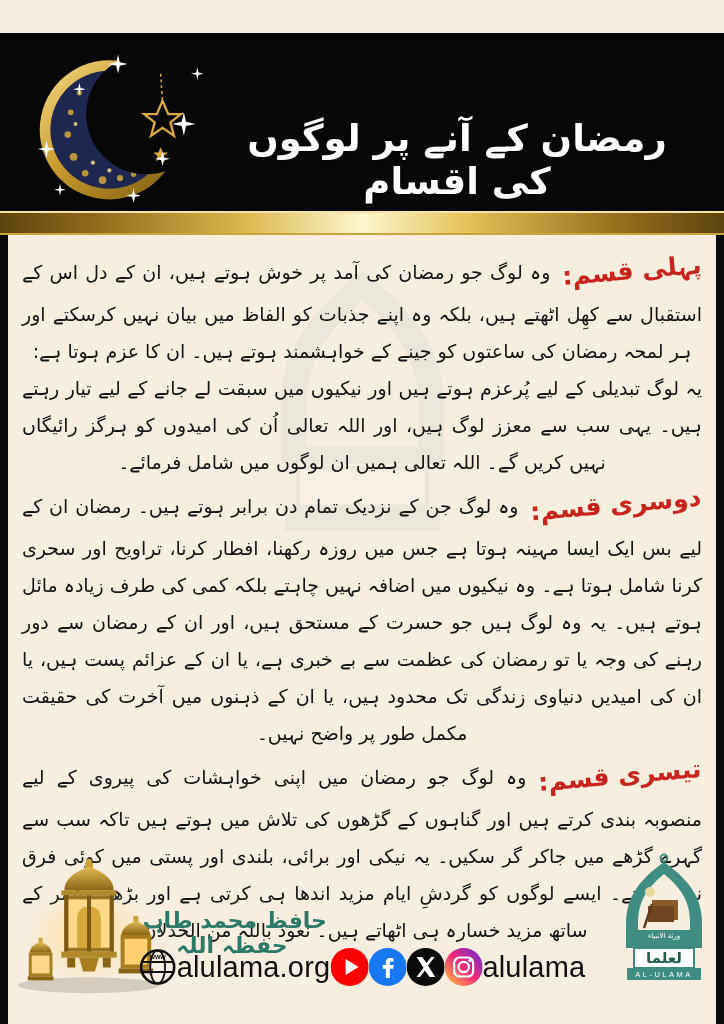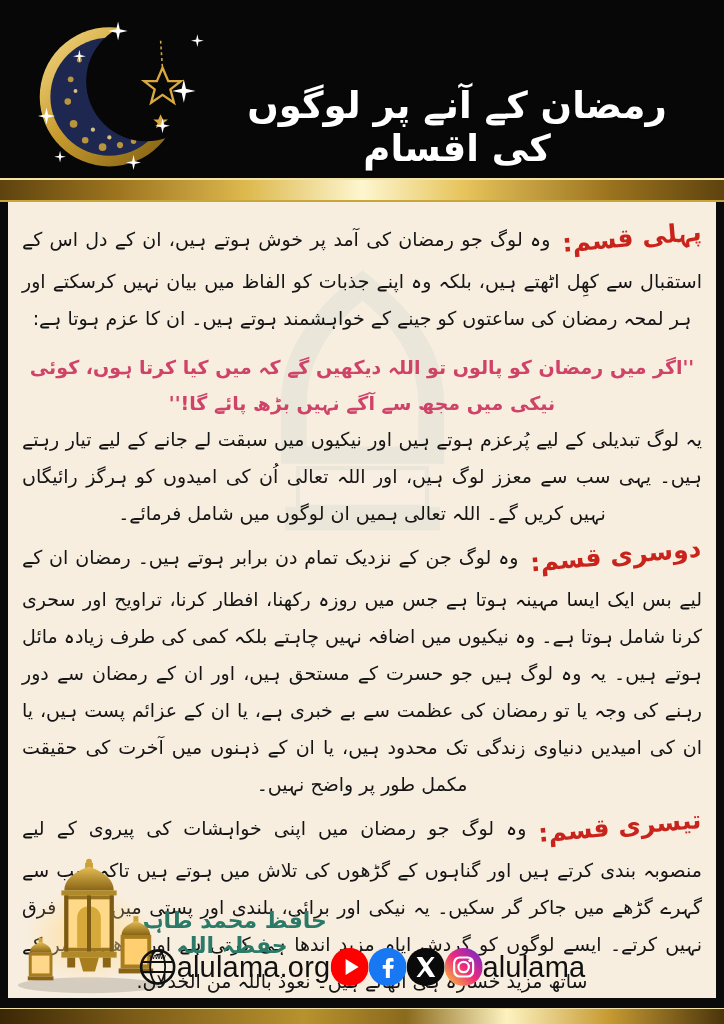--- a/index.html
+++ b/index.html
@@ -1,20 +1,20 @@
 <!DOCTYPE html>
 <html><head>
 <meta charset="utf-8">
 <style>
   * { margin:0; padding:0; box-sizing:border-box; }
   body { background:#2b2b2b; font-family:"DejaVu Sans", sans-serif; }
   .page { position:relative; width:724px; height:1024px; background:#f8eee0; overflow:hidden; margin:0 auto; }
 
   
-  header { position:relative; width:724px; height:178px; background:#070707; }
+  header { position:relative; width:724px; height:178px; background:#070707;margin-top:33px; }
   .crescent-art { position:absolute; left:14px; top:2px; }
   .poster-title { position:absolute; top:84px; right:42px; width:450px; text-align:center;
     direction:rtl; color:#ffffff; font-size:37px; font-weight:bold; letter-spacing:0.5px;
     text-shadow:0 1px 2px rgba(0,0,0,.6); font-family:"DejaVu Sans", sans-serif; }
 
   
   .gold-band { width:724px; height:24px;
     border-top:2px solid #f3e3a6; border-bottom:2px solid #caa53c;
     background:linear-gradient(to right,#5e430f 0%,#9c741f 16%,#ddb94e 34%,#fdf6cf 50%,#e7c45c 64%,#9c741f 84%,#5e430f 100%); }
   .gold-band-bottom { height:16px; border-top:1px solid #f3e3a6; border-bottom:0;
@@ -103,21 +103,20 @@
 
   <div class="gold-band"></div>
 
   <div class="content-wrap">
     <main>
 
       <p class="para">
         <span class="qlabel">پہلی قسم:</span><span>وہ لوگ جو رمضان کی آمد پر خوش ہوتے ہیں، ان کے دل اس کے استقبال سے کھِل اٹھتے ہیں، بلکہ وہ اپنے جذبات کو الفاظ میں بیان نہیں کرسکتے اور ہر لمحہ رمضان کی ساعتوں کو جینے کے خواہشمند ہوتے ہیں۔ ان کا عزم ہوتا ہے:</span>
       </p>
 
-      <p class="quote">''اگر میں رمضان کو پالوں تو اللہ دیکھیں گے کہ میں کیا کرتا ہوں، کوئی نیکی میں مجھ سے آگے نہیں بڑھ پائے گا!''</p>
 
       <p class="para">یہ لوگ تبدیلی کے لیے پُرعزم ہوتے ہیں اور نیکیوں میں سبقت لے جانے کے لیے تیار رہتے ہیں۔ یہی سب سے معزز لوگ ہیں، اور اللہ تعالی اُن کی امیدوں کو ہرگز رائیگاں نہیں کریں گے۔ اللہ تعالی ہمیں ان لوگوں میں شامل فرمائے۔</p>
 
       <p class="para">
         <span class="qlabel">دوسری قسم:</span><span>وہ لوگ جن کے نزدیک تمام دن برابر ہوتے ہیں۔ رمضان ان کے لیے بس ایک ایسا مہینہ ہوتا ہے جس میں روزہ رکھنا، افطار کرنا، تراویح اور سحری کرنا شامل ہوتا ہے۔ وہ نیکیوں میں اضافہ نہیں چاہتے بلکہ کمی کی طرف زیادہ مائل ہوتے ہیں۔ یہ وہ لوگ ہیں جو حسرت کے مستحق ہیں، اور ان کے رمضان سے دور رہنے کی وجہ یا تو رمضان کی عظمت سے بے خبری ہے، یا ان کے عزائم پست ہیں، یا ان کی امیدیں دنیاوی زندگی تک محدود ہیں، یا ان کے ذہنوں میں آخرت کی حقیقت مکمل طور پر واضح نہیں۔</span>
       </p>
 
       <p class="para">
         <span class="qlabel">تیسری قسم:</span><span>وہ لوگ جو رمضان میں اپنی خواہشات کی پیروی کے لیے منصوبہ بندی کرتے ہیں اور گناہوں کے گڑھوں کی تلاش میں ہوتے ہیں تاکہ سب سے گہرے گڑھے میں جاکر گر سکیں۔ یہ نیکی اور برائی، بلندی اور پستی میں کوئی فرق نہیں کرتے۔ ایسے لوگوں کو گردشِ ایام مزید اندھا ہی کرتی ہے اور بڑھتی عمر کے ساتھ مزید خسارہ ہی اٹھاتے ہیں۔ نعوذ باللہ من الخذلان.</span>
       </p>
@@ -176,20 +175,37 @@
       <rect x="18" y="121" width="26" height="4" fill="#8a6414"></rect>
 
       <rect x="125" y="60" width="5" height="6" fill="#caa23a"></rect>
       <path d="M127.5,65 C117,69 113,74 113,79 L142,79 C142,74 138,69 127.5,65 Z" fill="url(#lg1)"></path>
       <rect x="112" y="79" width="31" height="34" fill="#a87d1e"></rect>
       <rect x="116" y="83" width="23" height="26" fill="#ffcf70"></rect>
       <rect x="110" y="113" width="35" height="5" fill="#8a6414"></rect>
     </svg>
   </div>
 
+  <div class="brand-logo">
+    <svg width="100" height="132" viewBox="0 0 100 132">
+      <circle cx="50" cy="6" r="3.4" fill="none" stroke="#3f8d82" stroke-width="2"></circle>
+      <path d="M50,10 C22,30 12,48 12,72 L12,96 L88,96 L88,72 C88,48 78,30 50,10 Z" fill="#3f8d82"></path>
+      <path d="M50,22 C30,38 24,53 24,71 L24,88 L76,88 L76,71 C76,53 70,38 50,22 Z" fill="#f6efdf"></path>
+      <circle cx="36" cy="40" r="5" fill="#e8d9a0"></circle>
+      <rect x="38" y="48" width="26" height="20" fill="#8a5a2b"></rect>
+      <rect x="34" y="54" width="26" height="16" fill="#6e4520"></rect>
+      <line x1="30" y1="76" x2="38" y2="52" stroke="#5a3a1a" stroke-width="2.4"></line>
+      <rect x="24" y="78" width="52" height="10" fill="#3f8d82"></rect>
+      <text x="50" y="86" text-anchor="middle" font-size="7" fill="#ffffff" font-family="DejaVu Sans, sans-serif">ورثة الانبياء</text>
+      <rect x="20" y="96" width="60" height="20" fill="#ffffff" stroke="#3f8d82" stroke-width="2"></rect>
+      <text x="50" y="111" text-anchor="middle" font-size="15" font-weight="bold" fill="#1e5c4e" font-family="DejaVu Sans, sans-serif">لعلما</text>
+      <rect x="13" y="116" width="74" height="12" fill="#3f8d82"></rect>
+      <text x="50" y="125" text-anchor="middle" font-size="7.5" letter-spacing="2.5" fill="#ffffff" font-family="Liberation Sans, sans-serif">AL-ULAMA</text>
+    </svg>
+  </div>
 
   <div class="footer-row">
     <svg class="social-icon" viewBox="0 0 38 38">
       <circle cx="19" cy="19" r="16.5" fill="none" stroke="#101010" stroke-width="2.6"></circle>
       <ellipse cx="19" cy="19" rx="7.5" ry="16.5" fill="none" stroke="#101010" stroke-width="1.8"></ellipse>
       <line x1="3" y1="14" x2="35" y2="14" stroke="#101010" stroke-width="1.8"></line>
       <line x1="3" y1="24" x2="35" y2="24" stroke="#101010" stroke-width="1.8"></line>
       <text x="19" y="11" text-anchor="middle" font-size="7" font-weight="bold" fill="#101010" font-family="Liberation Sans, sans-serif">www</text>
     </svg>
     <span class="site-text">alulama.org</span>

